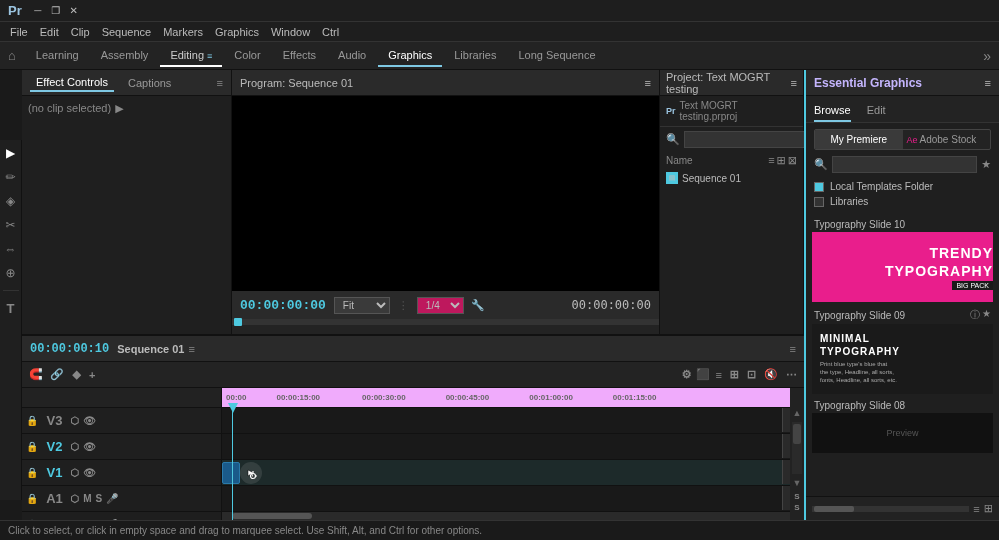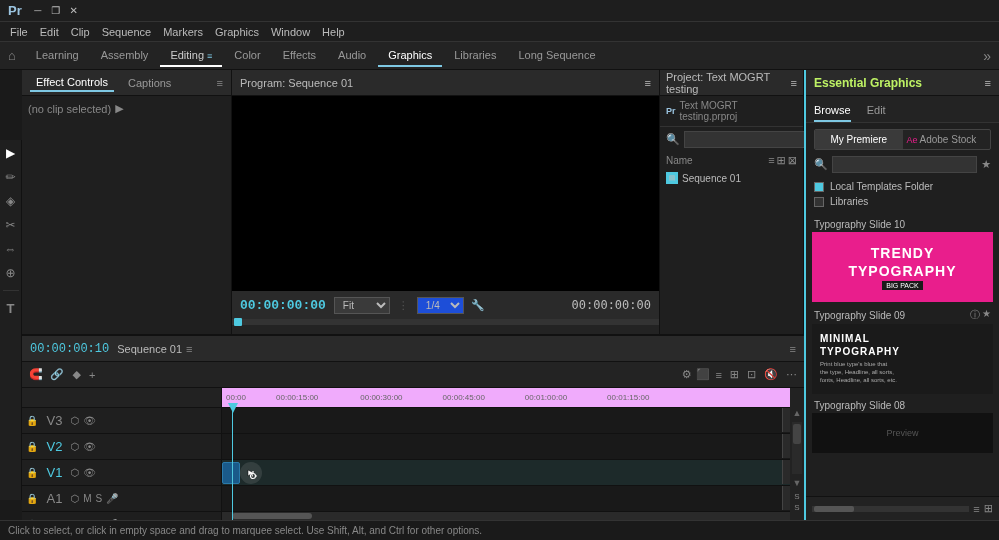--- a/index.html
+++ b/index.html
@@ -114,21 +114,21 @@
     .panel-menu-btn { margin-left: auto; cursor: pointer; color: #888; }
 
     .effect-controls-content {
       flex: 1;
       padding: 6px;
       font-size: 11px;
       color: #888;
       display: flex;
       align-items: flex-start;
     }
-    .no-clip-text { font-size: 11px; color: #888; display: flex; align-items: center; gap: 4px; }
+    .no-clip-text { font-size: 11px; color: #888; display: flex; gap: 4px; }
 
     
     #center-panel {
       flex: 1;
       display: flex;
       flex-direction: column;
       background: #1a1a1a;
     }
 
     .program-header {
@@ -168,21 +168,21 @@
       font-weight: bold;
     }
     .fit-select {
       background: #3a3a3a;
       border: 1px solid #555;
       color: #bbb;
       padding: 1px 4px;
       font-size: 10px;
     }
     .fraction-select {
-      background: #1d4ed8;
+      background: #be185d;
       border: 1px solid #555;
       color: #bbb;
       padding: 1px 4px;
       font-size: 10px;
     }
     .wrench-icon { color: #888; cursor: pointer; }
 
     .scrubber-bar {
       height: 6px;
       background: #333;
@@ -301,21 +301,21 @@
     .eg-header {
       height: 26px;
       background: #2a2a2a;
       display: flex;
       align-items: center;
       padding: 0 8px;
       font-size: 11px;
       color: #bbb;
       border-bottom: 1px solid #111;
     }
-    .eg-title { font-weight: bold; color: #bef264; font-size: 12px; flex: 1; }
+    .eg-title { font-weight: bold; color: #c4b5fd; font-size: 12px; flex: 1; }
 
     .eg-tabs {
       display: flex;
       background: #232323;
       padding: 4px 8px 0;
       gap: 16px;
       border-bottom: 1px solid #333;
     }
     .eg-tab {
       padding: 4px 0 4px;
@@ -407,20 +407,21 @@
       display: flex;
       align-items: center;
       justify-content: center;
     }
 
     
     .thumb-trendy {
       background: #e91e8c;
       flex-direction: column;
       gap: 2px;
+      align-items: flex-end;
     }
     .thumb-trendy .t1 {
       font-weight: 900;
       font-size: 14px;
       color: #fff;
       text-transform: uppercase;
       letter-spacing: 1px;
     }
     .thumb-trendy .t2 {
       font-weight: 900;
@@ -621,21 +622,21 @@
 </div>
 
 <div id="menu-bar">
   <span>File</span>
   <span>Edit</span>
   <span>Clip</span>
   <span>Sequence</span>
   <span>Markers</span>
   <span>Graphics</span>
   <span>Window</span>
-  <span>Help</span>
+  <span>Ctrl</span>
 </div>
 
 <div id="workspace-tabs">
   <span class="home-icon">⌂</span>
   <div class="ws-tab">Learning</div>
   <div class="ws-tab">Assembly</div>
   <div class="ws-tab active">Editing <span style="color:#7ec8e3;font-size:9px;">≡</span></div>
   <div class="ws-tab">Color</div>
   <div class="ws-tab">Effects</div>
   <div class="ws-tab">Audio</div>
@@ -824,21 +825,21 @@
       <div style="flex:1;height:6px;background:#333;position:relative;">
         <div style="width:40px;height:6px;background:#555;position:absolute;left:2px;border-radius:2px;"></div>
       </div>
       <span style="color:#888;cursor:pointer;">≡</span>
       <span style="color:#888;cursor:pointer;">⊞</span>
     </div>
   </div>
 
 </div>
 
-<div style="position:absolute;bottom:20px;left:22px;right:195px;height:186px;background:#1a1a1a;border-top:2px solid #111;">
+<div style="position:absolute;bottom:20px;left:22px;right:195px;height:186px;background:#1a1a1a;border-top:2px solid #111;font-weight:bold;">
 
   <div class="timeline-header">
     <span class="tl-timecode">00:00:00:10</span>
     <span class="tl-title">Sequence 01</span>
     <span style="color:#888;margin-left:4px;">≡</span>
     <span class="tl-menu">≡</span>
   </div>
 
   <div class="timeline-toolbar">
     <span class="tl-tool-btn">🧲</span>

